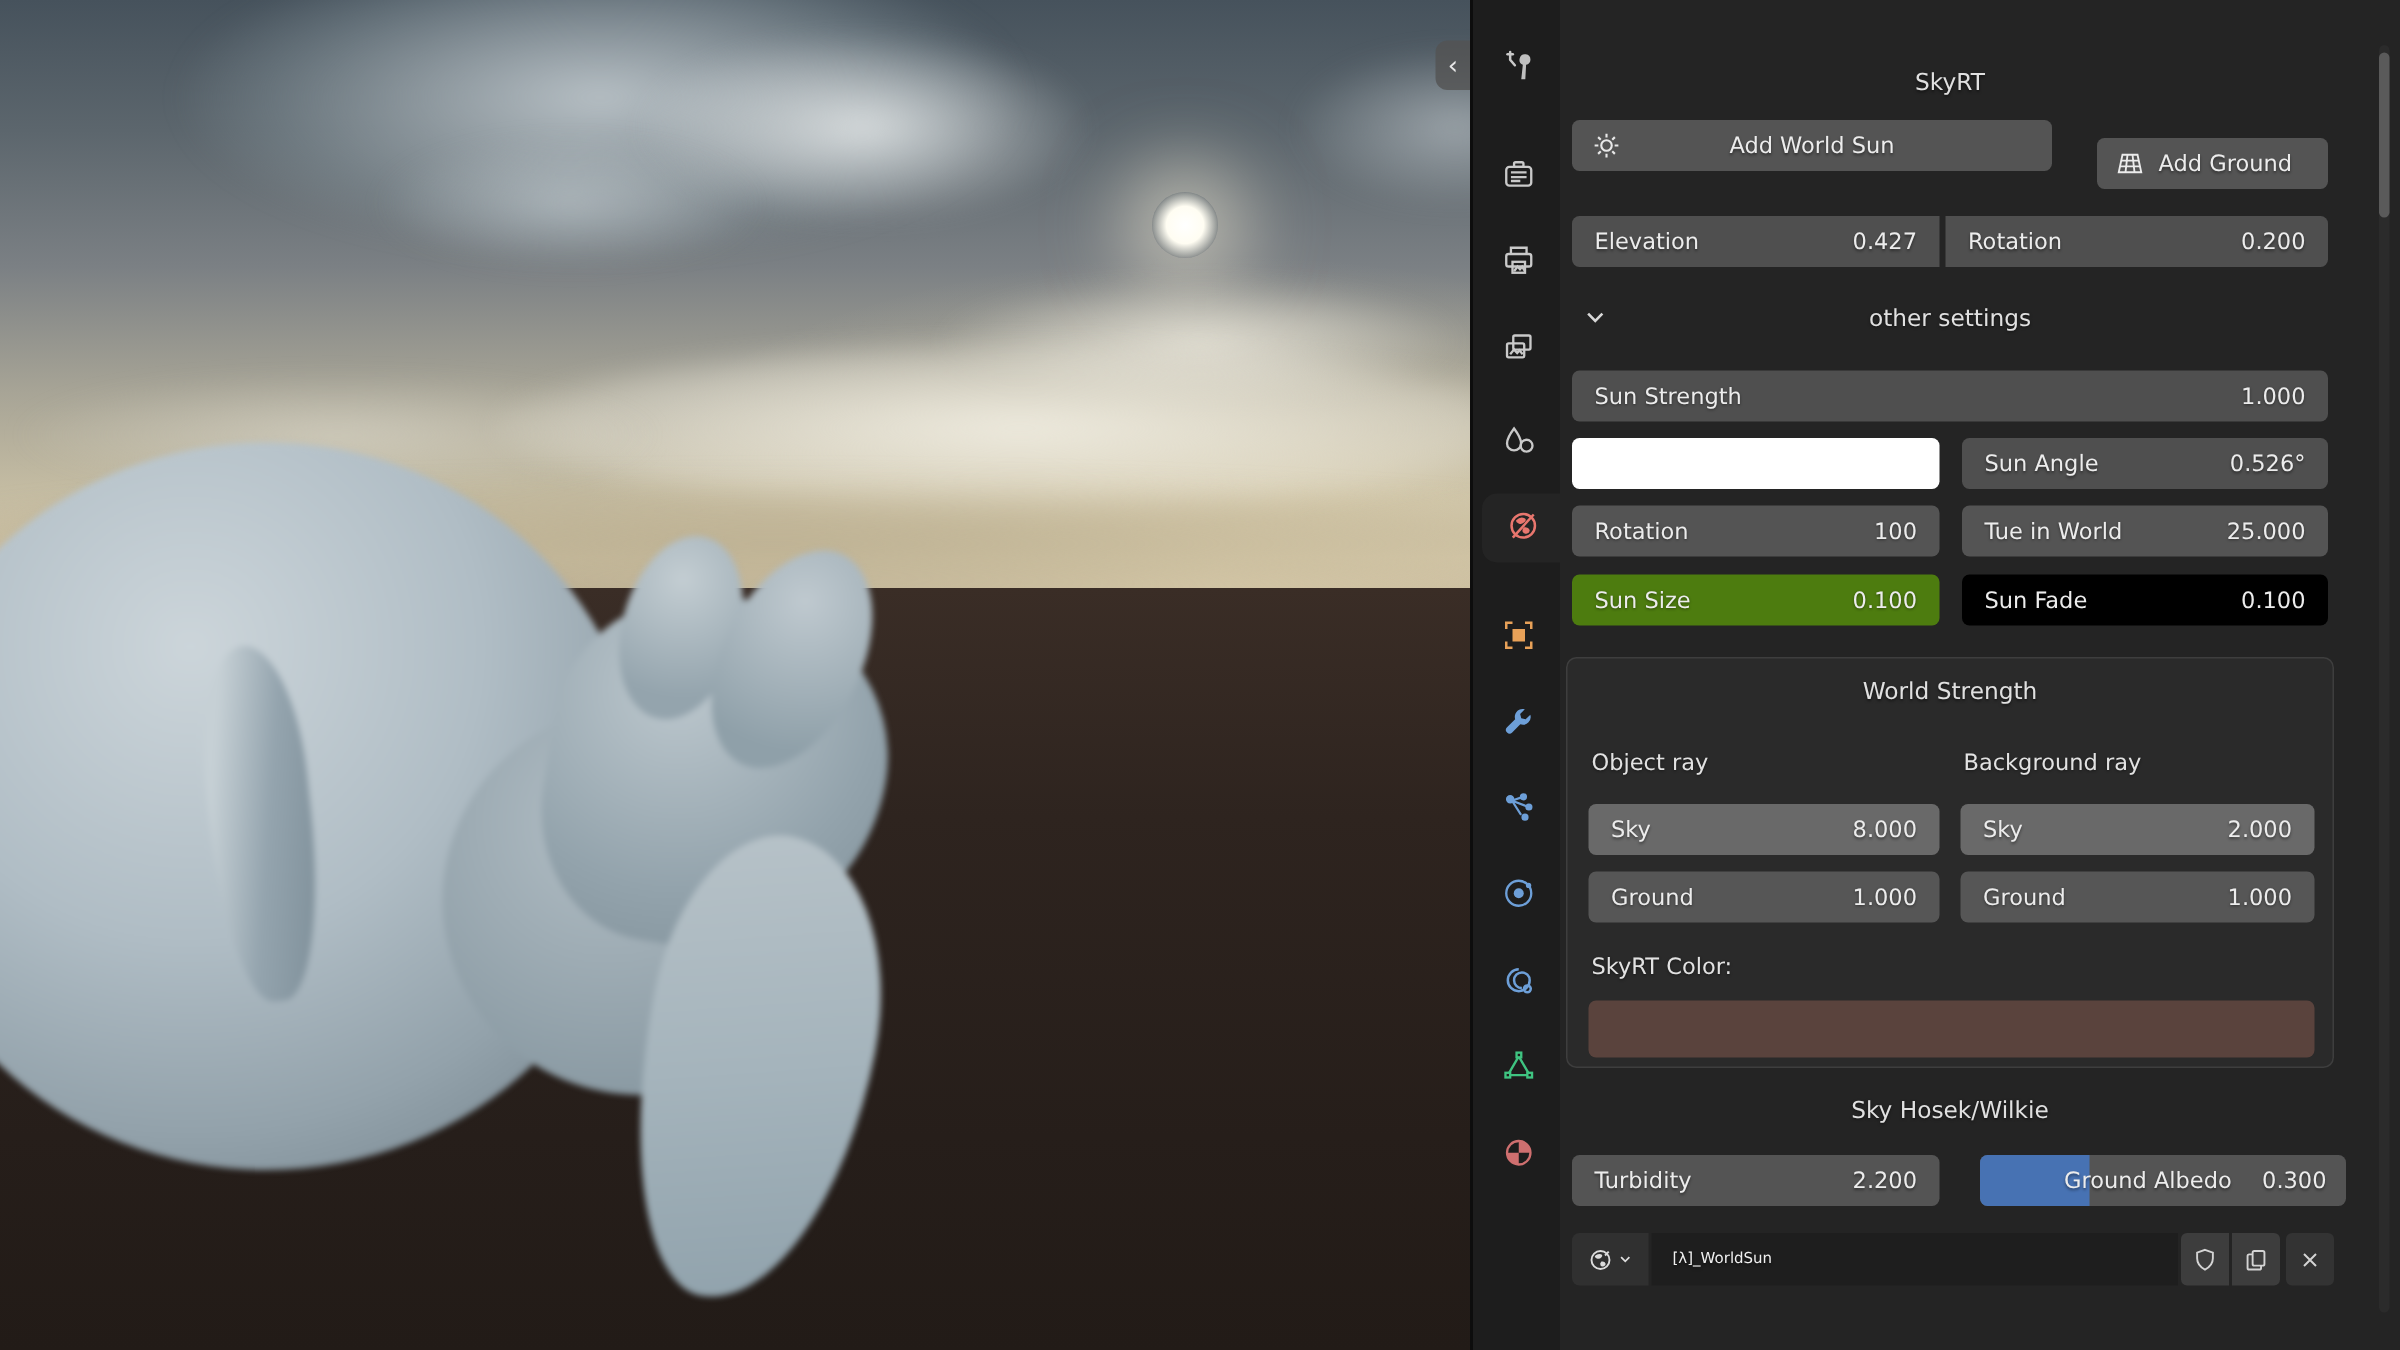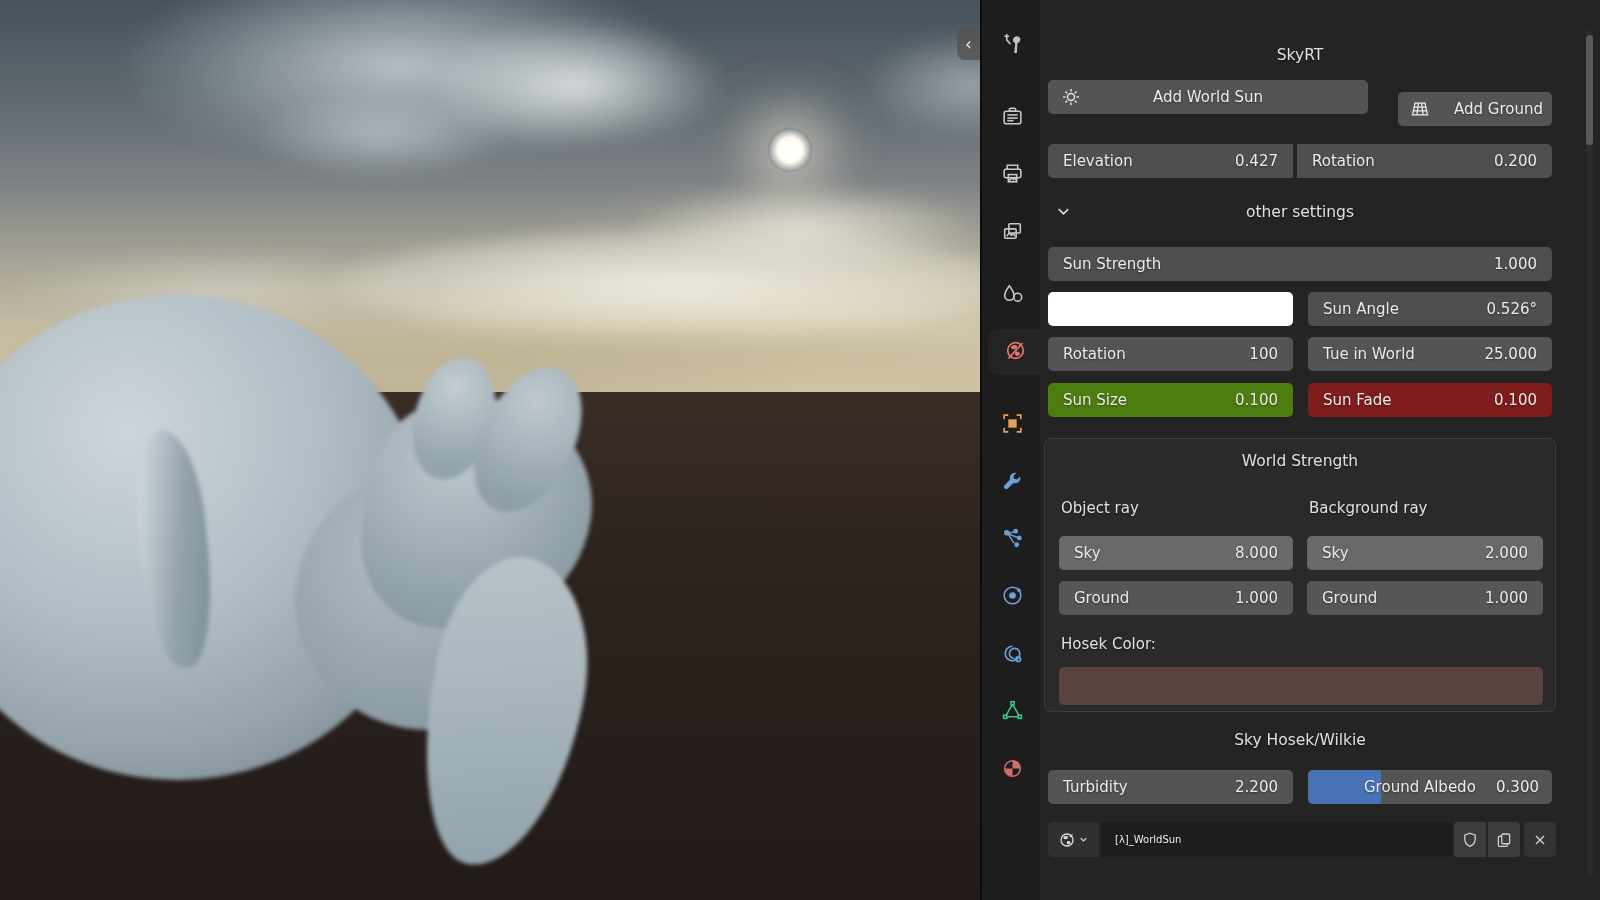--- a/index.html
+++ b/index.html
@@ -230,21 +230,21 @@
             <line x1="2.5" y1="12" x2="5.5" y2="12"></line>
             <line x1="18.5" y1="12" x2="21.5" y2="12"></line>
             <line x1="5.3" y1="5.3" x2="7.4" y2="7.4"></line>
             <line x1="16.6" y1="16.6" x2="18.7" y2="18.7"></line>
             <line x1="16.6" y1="7.4" x2="18.7" y2="5.3"></line>
             <line x1="5.3" y1="18.7" x2="7.4" y2="16.6"></line>
           </svg>
         </span>
       <span>Add World Sun</span>
     </div>
-    <div class="b" style="left:358px;top:92px;width:154px;justify-content:flex-start;padding-left:12px;gap:24px">
+    <div class="b" style="left:358px;top:92px;width:154px;justify-content:flex-start;padding-left:12px;gap:9px">
       <span style="display:flex">
           <svg width="20" height="20" viewBox="0 0 24 24" fill="none" stroke="currentColor" stroke-width="1.5">
             <path d="M6 5h12l3 14H3Z"></path>
             <path d="M10 5 8.4 19M14 5l1.6 14M4.9 9.7h14.2M4 14.3h16"></path>
           </svg>
         </span>
       <span>Add Ground</span>
     </div>
 
     <div class="f" style="left:8px;top:144px;width:245px;border-radius:5px 0 0 5px">
@@ -280,21 +280,21 @@
     </div>
     <div class="f" style="left:268px;top:337px;width:244px;background:#545454">
       <span>Tue in World</span>
         <span class="val">25.000</span>
     </div>
 
     <div class="f" style="left:8px;top:383px;width:245px;background:#4d7c0f">
       <span>Sun Size</span>
         <span class="val">0.100</span>
     </div>
-    <div class="f" style="left:268px;top:383px;width:244px;background:#7f1d1d">
+    <div class="f" style="left:268px;top:383px;width:244px;background:#000000">
       <span>Sun Fade</span>
         <span class="val">0.100</span>
     </div>
 
     <div class="sub">
       <div class="hdr" style="top:13px;left:0;width:510px">World Strength</div>
       <div class="collabel" style="left:16px;top:60px">Object ray</div>
       <div class="collabel" style="left:264px;top:60px">Background ray</div>
 
       <div class="f light" style="left:14px;top:97px;width:234px">
@@ -307,31 +307,31 @@
       </div>
       <div class="f" style="left:14px;top:142px;width:234px;background:#565656">
         <span>Ground</span>
           <span class="val">1.000</span>
       </div>
       <div class="f" style="left:262px;top:142px;width:236px;background:#565656">
         <span>Ground</span>
           <span class="val">1.000</span>
       </div>
 
-      <div class="collabel" style="left:16px;top:196px">Hosek Color:</div>
+      <div class="collabel" style="left:16px;top:196px">SkyRT Color:</div>
       <div class="ground-swatch" style="background:#5a433d"></div>
     </div>
 
     <div class="hdr" style="top:731px">Sky Hosek/Wilkie</div>
 
     <div class="f" style="left:8px;top:770px;width:245px;background:#545454">
       <span>Turbidity</span>
         <span class="val">2.200</span>
     </div>
-    <div class="f slider" style="left:268px;top:770px;width:244px">
+    <div class="f slider" style="left:280px;top:770px;width:244px">
       <div class="fillbar" style="width:30%;background:#4772b3"></div>
       <div class="srow">
         <span>Ground Albedo</span>
         <span>0.300</span>
       </div>
     </div>
 
     <div class="b footer-field wsel">
       <span style="display:flex">
           <svg width="18" height="18" viewBox="0 0 24 24" fill="none" stroke="currentColor" stroke-width="1.7">

